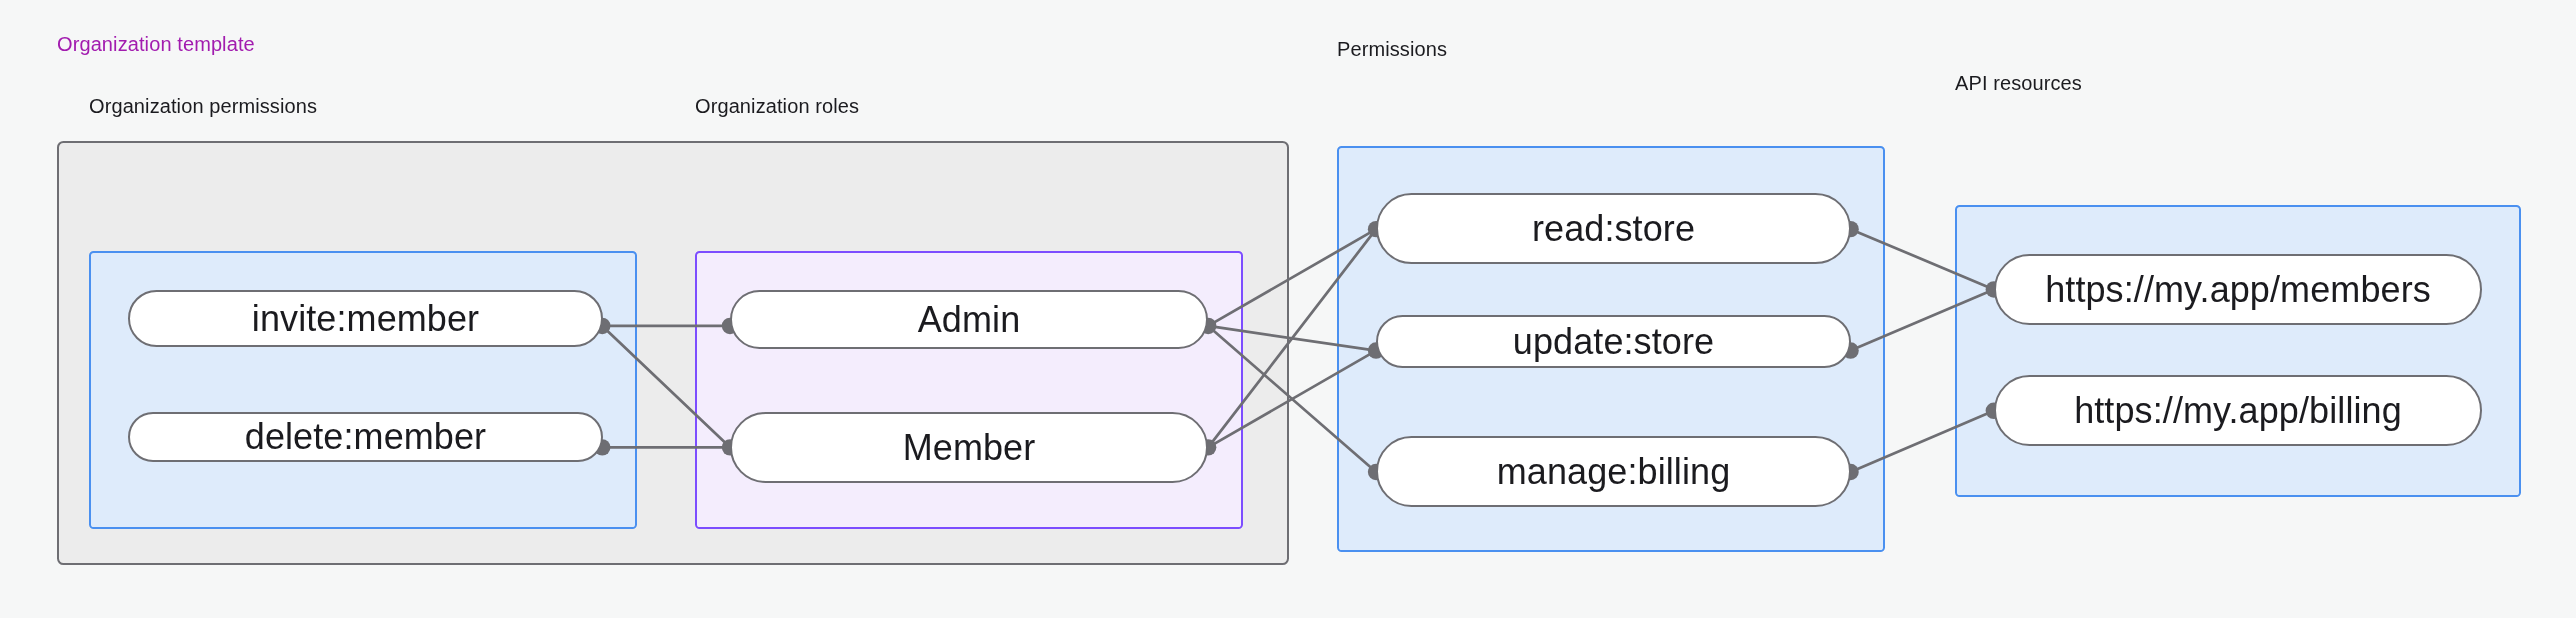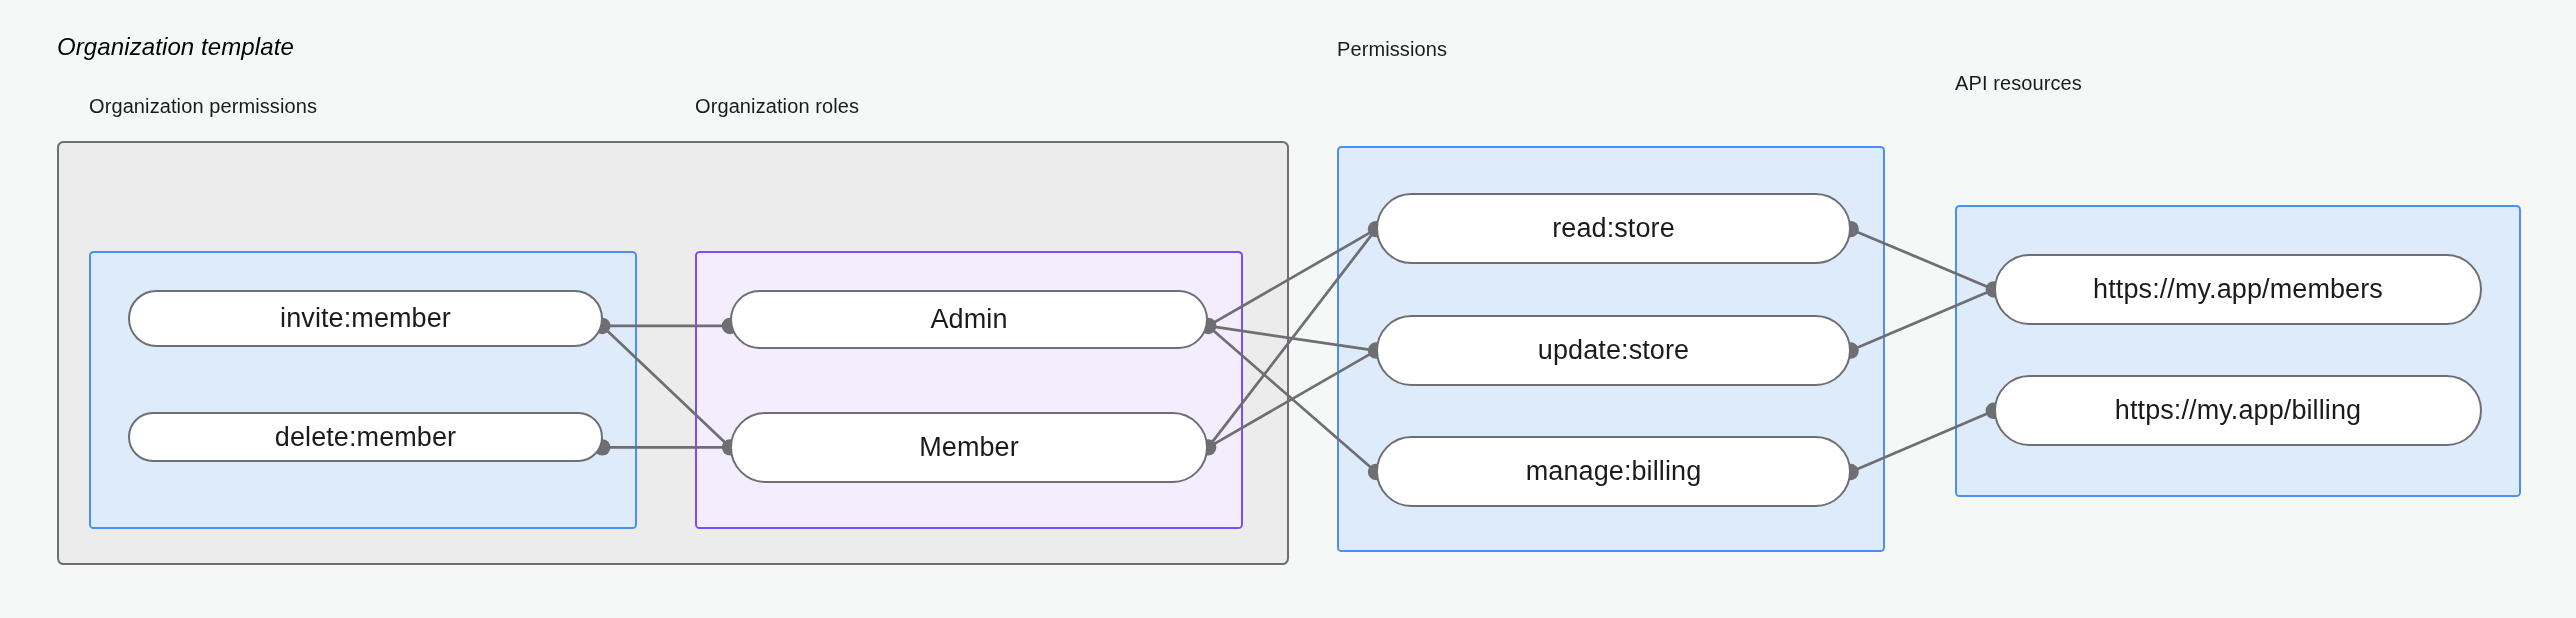--- a/index.html
+++ b/index.html
@@ -23,26 +23,25 @@
     position: absolute;
     left: 0;
     top: 0;
     width: 2576px;
     height: 619px;
     pointer-events: none;
     z-index: 3;
   }
   .group-title {
     position: absolute;
-    font-size: 24px;
-    color: #000000;
+    font-size: 20px;
+    color: #a21caf;
     letter-spacing: 0.1px;
     white-space: nowrap;
     z-index: 1;
-    font-style: italic;
   }
   .sub-title {
     position: absolute;
     font-size: 20px;
     color: #1B1B1F;
     letter-spacing: 0.1px;
     white-space: nowrap;
     z-index: 4;
   }
   .outer-box {
@@ -69,21 +68,21 @@
   }
   .pill {
     position: absolute;
     background: #FFFFFF;
     border: 2.7px solid #6E6E73;
     border-radius: 44px;
     box-sizing: border-box;
     display: flex;
     align-items: center;
     justify-content: center;
-    font-size: 27px;
+    font-size: 36px;
     color: #1B1B1F;
     letter-spacing: 0.1px;
     white-space: nowrap;
     z-index: 5;
   }
   .pill-label {
     pointer-events: none;
   }
 </style>
 </head>
@@ -138,21 +137,21 @@
       </div>
       <div class="pill" style="left: 730px; top: 290px; width: 478px; height: 59px;">
         <span class="pill-label">Admin</span>
       </div>
       <div class="pill" style="left: 730px; top: 412px; width: 478px; height: 71px;">
         <span class="pill-label">Member</span>
       </div>
       <div class="pill" style="left: 1376px; top: 193px; width: 475px; height: 71px;">
         <span class="pill-label">read:store</span>
       </div>
-      <div class="pill" style="left: 1376px; top: 315px; width: 475px; height: 71px;">
+      <div class="pill" style="left: 1376px; top: 315px; width: 475px; height: 53px;">
         <span class="pill-label">update:store</span>
       </div>
       <div class="pill" style="left: 1376px; top: 436px; width: 475px; height: 71px;">
         <span class="pill-label">manage:billing</span>
       </div>
       <div class="pill" style="left: 1994px; top: 254px; width: 488px; height: 71px;">
         <span class="pill-label">https://my.app/members</span>
       </div>
       <div class="pill" style="left: 1994px; top: 375px; width: 488px; height: 71px;">
         <span class="pill-label">https://my.app/billing</span>

